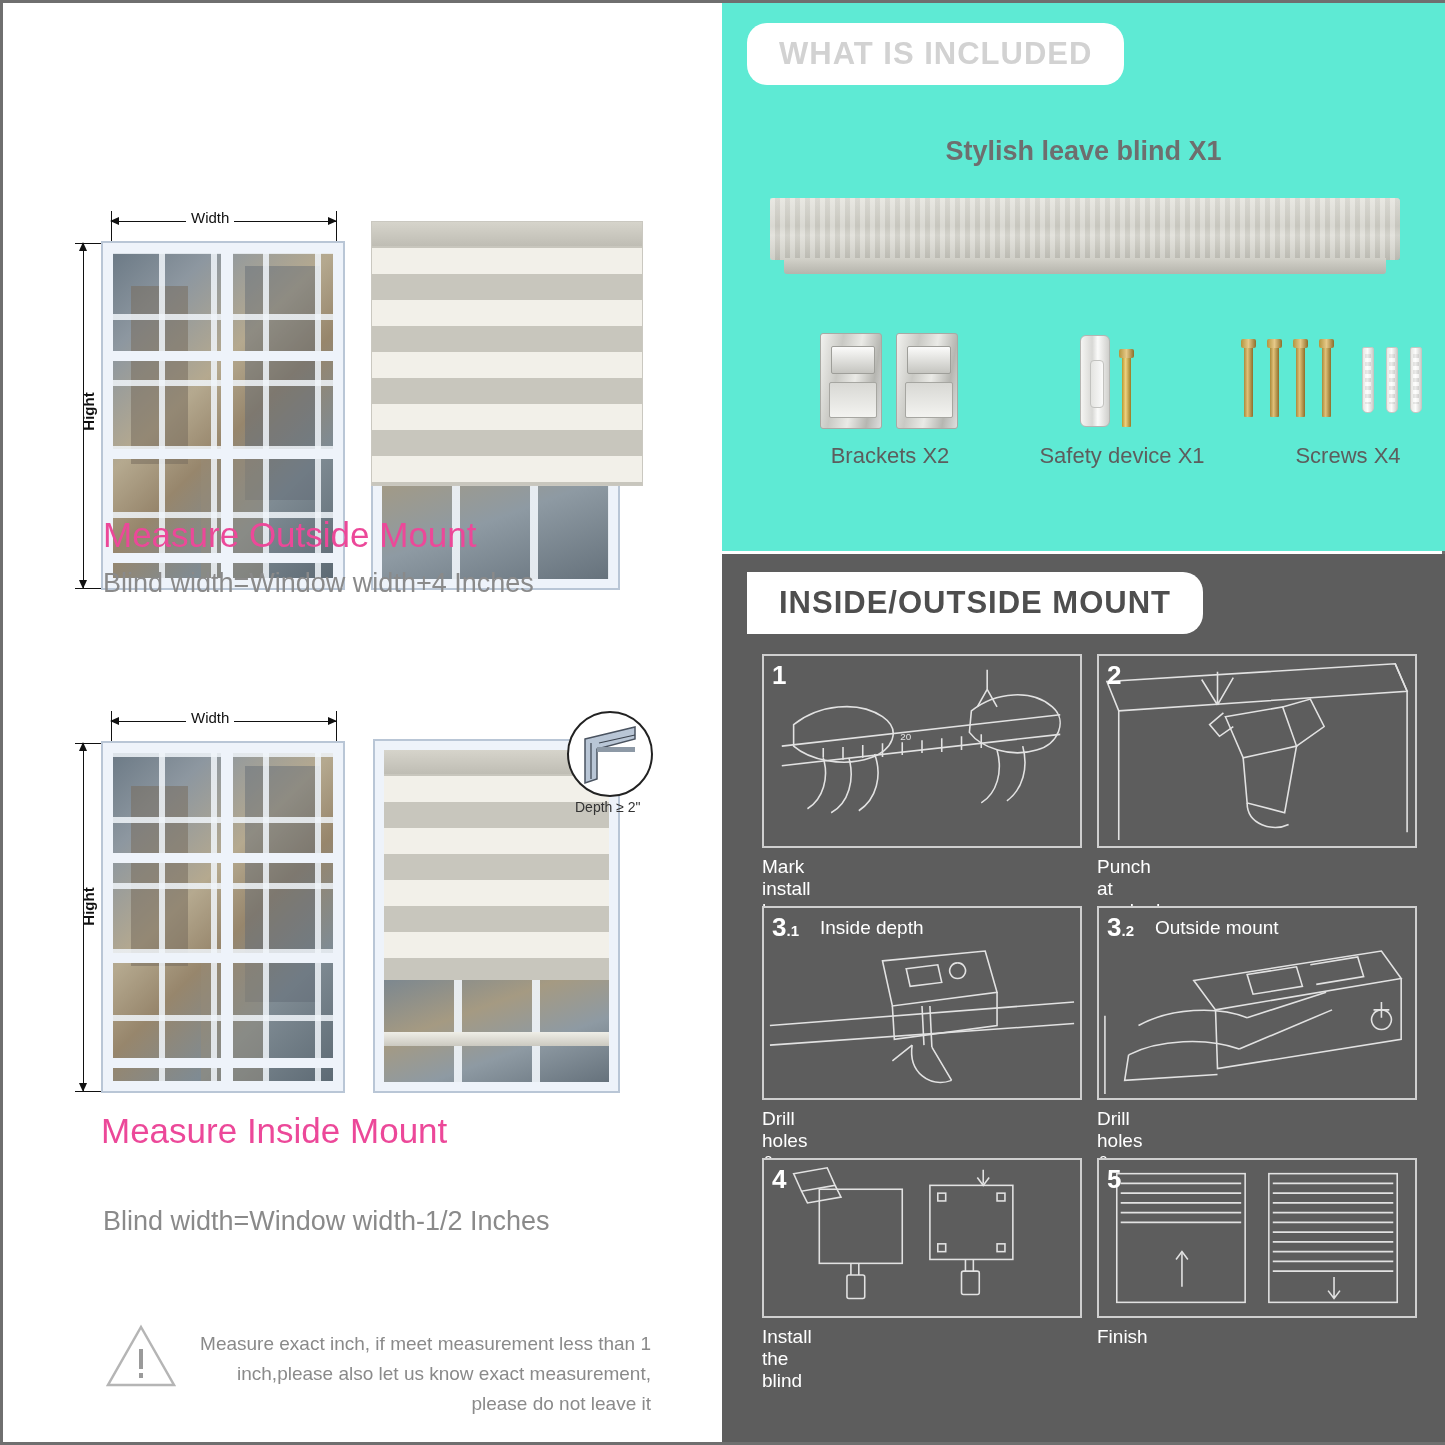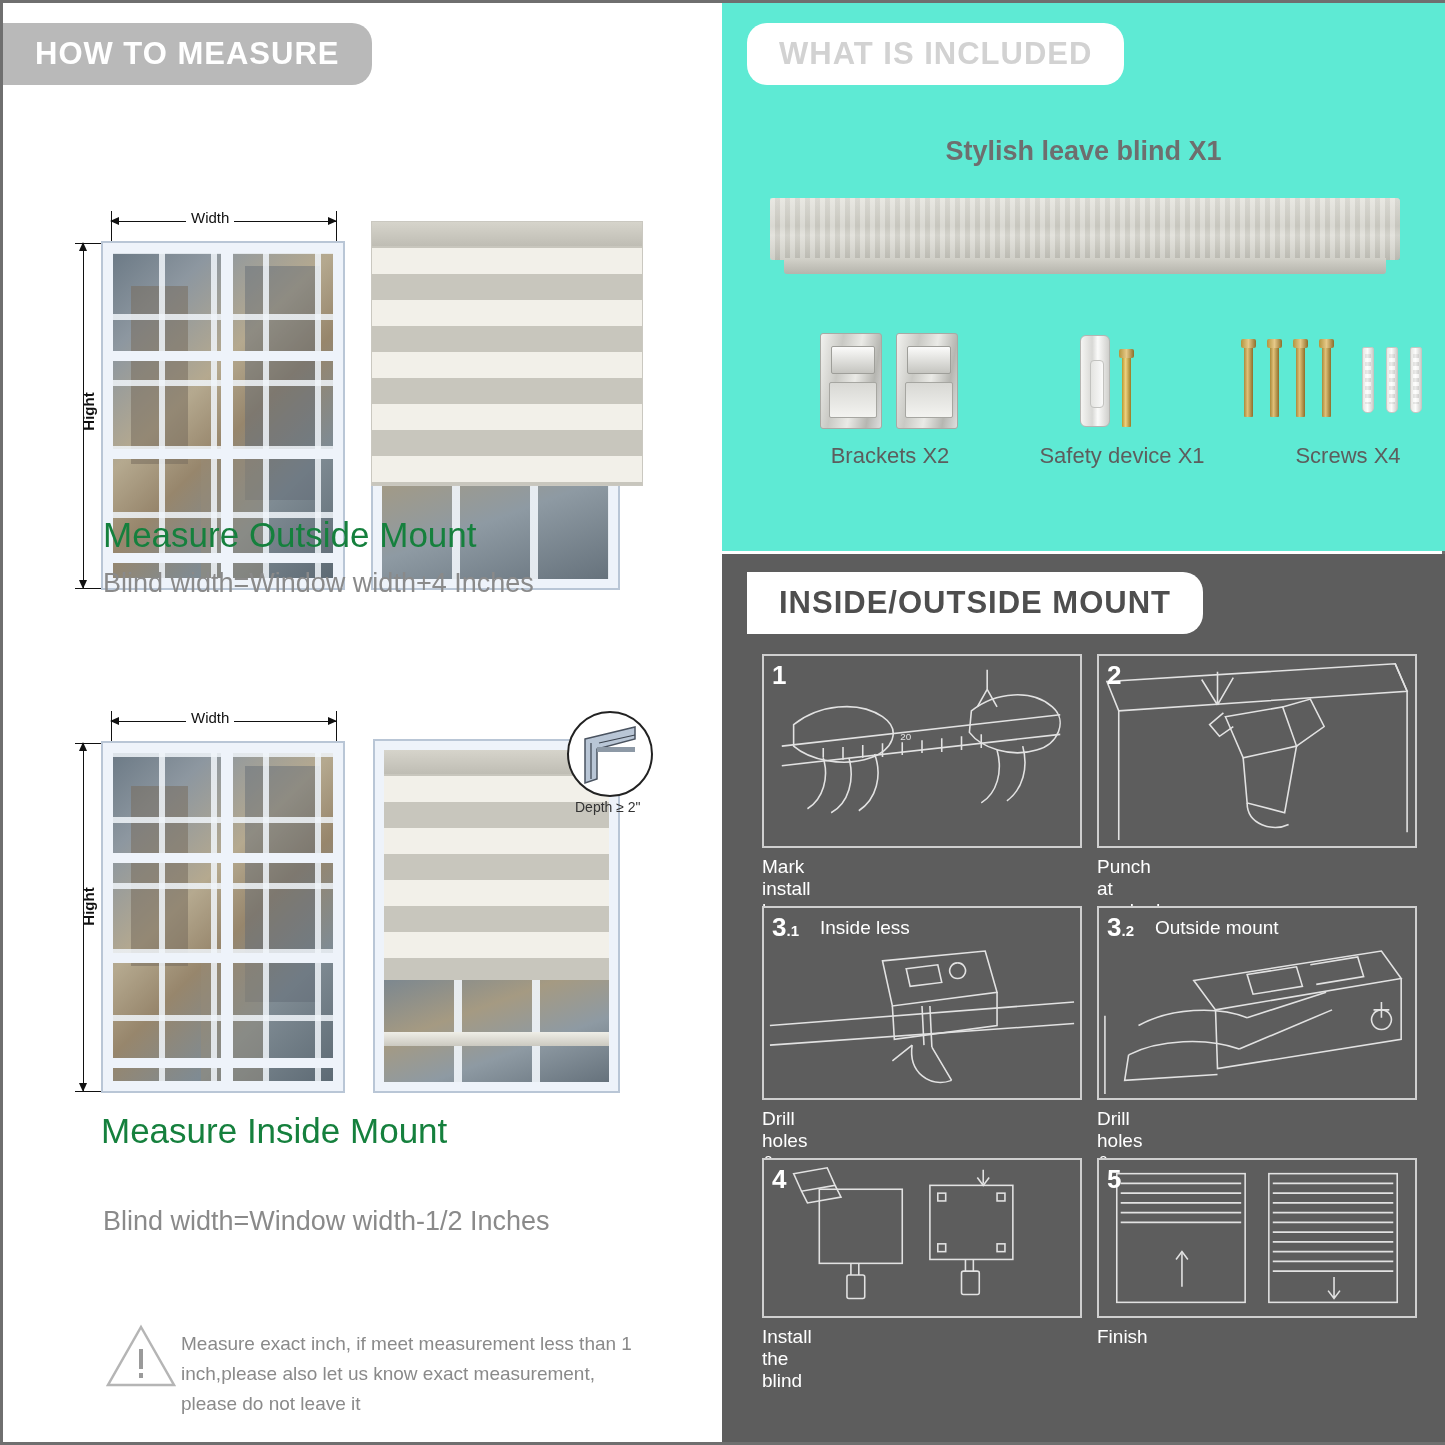--- a/index.html
+++ b/index.html
@@ -83,30 +83,30 @@
     content:""; position:absolute; left:-4px; width:0; height:0;
     border-left:4px solid transparent; border-right:4px solid transparent;
   }
   .dim-v::before{ top:-1px; border-bottom:9px solid #111; }
   .dim-v::after{ bottom:-1px; border-top:9px solid #111; }
   .tick-v { position:absolute; width:1px; background:#111; }
   .tick-h { position:absolute; height:1px; background:#111; }
   .dim-cap { position:absolute; font-size:15px; color:#111; font-weight:normal; background:#fff; padding:0 5px;}
   .dim-cap-v { position:absolute; font-size:15px; color:#111; font-weight:bold; transform:rotate(-90deg); transform-origin:center; }
 
-  .sec-title { position:absolute; font-size:35px; color:#15803d; font-weight:normal; }
+  .sec-title { position:absolute; font-size:35px; color:#ec4899; font-weight:normal; }
   .sec-line { position:absolute; font-size:27px; color:#8a8a8a; }
 
   .depth-circle{
     position:absolute; width:86px; height:86px; border-radius:50%; border:2px solid #222;
     background:#fff; overflow:hidden;
   }
   .depth-cap{ position:absolute; font-size:14px; color:#333; }
 
-  .warn { position:absolute; }
+  .warn { position:absolute;text-align:right; }
   .warn-box{ position:absolute; font-size:19px; color:#8a8a8a; line-height:30px; }
 
   
   .rtop { position:absolute; left:719px; top:0; width:723px; height:548px; background:#5eead4; }
   .tab-right { left:25px; top:20px; background:#ffffff; color:#d2d2d2; border-radius:20px; }
   .inc-title { position:absolute; left:0; right:0; top:133px; text-align:center; font-size:27px; color:#6e6e6e; font-weight:bold; }
   .blind-prod {
     position:absolute; left:48px; top:195px; width:630px; height:85px;
   }
   .blind-prod .bar{
@@ -188,21 +188,20 @@
   .sketch { position:absolute; inset:0; }
   .sketch svg { width:100%; height:100%; display:block; }
 </style>
 </head>
 <body>
 
 <div class="page">
 
   <div class="left">
 
-    <div class="tab-label tab-left">HOW TO MEASURE</div>
 
     <div class="measure-fig" style="left:0;top:95px;width:716px;height:420px;">
 
       <div class="dim-h" style="left:108px; top:123px; width:225px;"></div>
       <div class="tick-v" style="left:108px; top:113px; height:32px;"></div>
       <div class="tick-v" style="left:333px; top:113px; height:32px;"></div>
       <div class="dim-cap" style="left:183px; top:111px;">Width</div>
 
       <div class="dim-v" style="left:80px; top:145px; height:345px;"></div>
       <div class="tick-h" style="left:72px; top:145px; width:38px;"></div>
@@ -392,21 +391,21 @@
                 <path d="M130 100 L132 134 L236 120 L236 86"></path>
                 <path d="M144 62 L176 58 L180 76 L148 80 Z"></path>
                 <path d="M196 56 a8 8 0 1 0 0.1 0"></path>
                 <path d="M160 100 L162 140 M168 100 L170 142"></path>
                 <path d="M150 140 C146 168, 168 184, 190 176"></path>
                 <path d="M150 140 L130 156 M170 142 L190 176"></path>
               </g>
             </svg>
           </div>
           <div class="step-num"><span>3</span><span class="sub">.1</span></div>
-          <div class="step-inline">Inside less</div>
+          <div class="step-inline">Inside depth</div>
         </div>
         <div class="step-cap" style="left:0; top:202px;">Drill holes &amp;  Inside bracket</div>
       </div>
 
       <div class="step" style="left:335px; top:252px;">
         <div class="step-box" style="left:0; top:0; width:320px; height:194px;">
           <div class="sketch">
             <svg viewBox="0 0 320 194" preserveAspectRatio="none">
               <g fill="none" stroke="#e2e2e2" stroke-width="1.6">
                 <path d="M96 74 L286 44 L306 72 L118 104 Z"></path>

